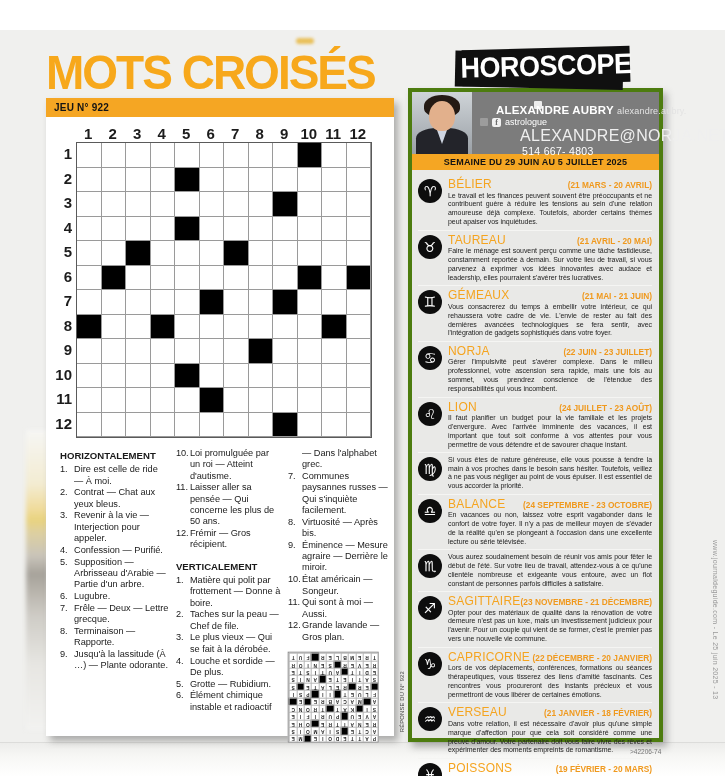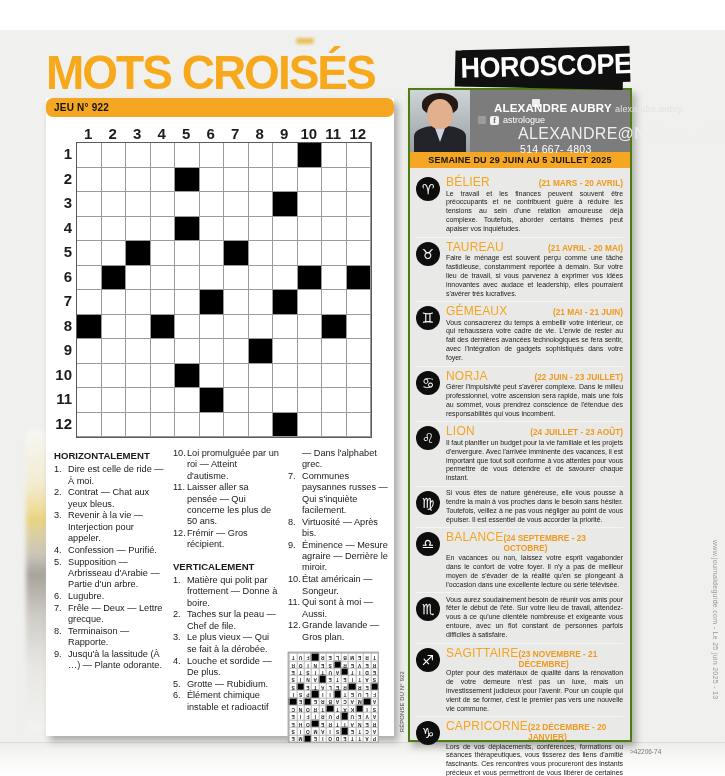--- a/index.html
+++ b/index.html
@@ -14,35 +14,35 @@
     filter:blur(2px);}
   #top-yellow-blob{position:absolute;left:296px;top:38px;width:18px;height:6px;border-radius:3px;
     background:#e9c05a;filter:blur(1.5px);}
 
   
   #xw-title{position:absolute;left:46px;top:44px;font-size:46px;font-weight:900;
     letter-spacing:-2px;color:#f7a81b;transform:scaleY(1.04);transform-origin:left top;white-space:nowrap;}
   #xw-card{position:absolute;left:46px;top:98px;width:348px;height:638px;background:#ffffff;
     box-shadow:4px 5px 7px rgba(60,60,60,.38);}
   #xw-bar{height:19px;background:#f5a623;display:flex;align-items:center;padding-left:8px;
-    font-size:10px;font-weight:bold;color:#141414;letter-spacing:.2px;border-radius:7px;}
+    font-size:10px;font-weight:bold;color:#141414;letter-spacing:.2px;}
   #xw-grid-zone{position:relative;margin:8px 0 0 8px;}
   #xw-colnums{display:grid;grid-template-columns:repeat(12,24.5px);margin-left:22px;
     font-size:15px;font-weight:bold;color:#1c1c1c;text-align:center;}
   #xw-main{display:flex;}
   #xw-rownums{display:grid;grid-template-rows:repeat(12,24.5px);width:22px;
     font-size:15px;font-weight:bold;color:#1c1c1c;text-align:right;padding-right:4px;box-sizing:border-box;}
   #xw-rownums div{line-height:24.5px;}
   #xw-grid{display:grid;grid-template-columns:repeat(12,24.5px);grid-template-rows:repeat(12,24.5px);
     border:1.5px solid #5a5a5a;width:294px;height:294px;box-sizing:content-box;}
   .xw-cell{border-right:1px solid #9a9a9a;border-bottom:1px solid #9a9a9a;background:#fff;box-sizing:border-box;}
   .xw-cell.black{background:#000;}
   #xw-clues{display:flex;gap:7px;padding:10px 6px 0 8px;}
   .clue-col{font-size:9.2px;line-height:11.3px;color:#1a1a1a;}
-  .clue-col.c1{width:116px;}
+  .clue-col.c1{width:116px;margin-left:6px;}
   .clue-col.c2{width:112px;}
   .clue-col.c3{width:103px;}
   .clue-header{font-weight:bold;font-size:9.6px;margin:2px 0 3px;}
   .clue-header.later{margin-top:10px;}
   .clue{display:flex;margin-bottom:.5px;}
   .clue .n{width:14px;flex:none;}
   .clue .t{flex:1;}
   
   #solution-wrap{position:relative;margin-top:7px;width:100px;height:104px;}
   #solution-grid{position:absolute;left:0;top:2px;display:grid;
@@ -53,22 +53,22 @@
   .sol-cell.black{background:#000;}
   #solution-label{position:absolute;left:84px;top:46px;transform:rotate(-90deg);transform-origin:center;
     font-size:5.8px;color:#444;white-space:nowrap;letter-spacing:.2px;}
 
   
   #horo-banner{position:absolute;left:462px;top:48px;width:168px;height:36px;background:#101010;
     transform:rotate(-1.6deg);display:flex;align-items:center;justify-content:center;z-index:3;}
   #horo-banner:before{content:"";position:absolute;left:-7px;top:4px;width:168px;height:36px;
     background:#101010;transform:rotate(2.8deg);z-index:-1;}
   #horo-banner span{color:#fff;font-weight:900;font-size:27px;letter-spacing:-.5px;transform:scaleY(1.05);}
-  #horo-panel{position:absolute;left:408px;top:88px;width:224px;height:654px;background:#e9e9e7;
-    border:2px solid #4d7c0f;box-sizing:border-box;box-shadow:4px 5px 7px rgba(60,60,60,.35);}
+  #horo-panel{position:absolute;left:408px;top:88px;width:255px;height:654px;background:#e9e9e7;
+    border:4px solid #4d7c0f;box-sizing:border-box;box-shadow:4px 5px 7px rgba(60,60,60,.35);}
   #horo-head{height:62px;background:#7c7c7c;display:flex;}
   #avatar{width:60px;height:62px;flex:none;position:relative;background:linear-gradient(#cfd4d8,#9aa0a6);overflow:hidden;}
   #avatar .hair{position:absolute;left:12px;top:3px;width:36px;height:22px;border-radius:50% 50% 40% 40%;background:#241a14;}
   #avatar .face{position:absolute;left:17px;top:9px;width:26px;height:30px;border-radius:50% 50% 46% 46%;background:#e2b08c;}
   #avatar .suit{position:absolute;left:4px;top:36px;width:52px;height:26px;border-radius:40% 40% 0 0;background:#23242a;}
   #avatar .shirt{position:absolute;left:25px;top:38px;width:10px;height:14px;background:#cfd6e2;clip-path:polygon(0 0,100% 0,50% 100%);}
   #horo-contact{flex:1;position:relative;padding:3px 4px 0 8px;color:#fff;}
   .sq-icon{display:inline-block;width:8px;height:8px;background:#ededed;border-radius:1px;}
   .sq-icon.gray{background:#9c9c9c;}
   #contact-line0{height:9px;margin-left:54px;}

